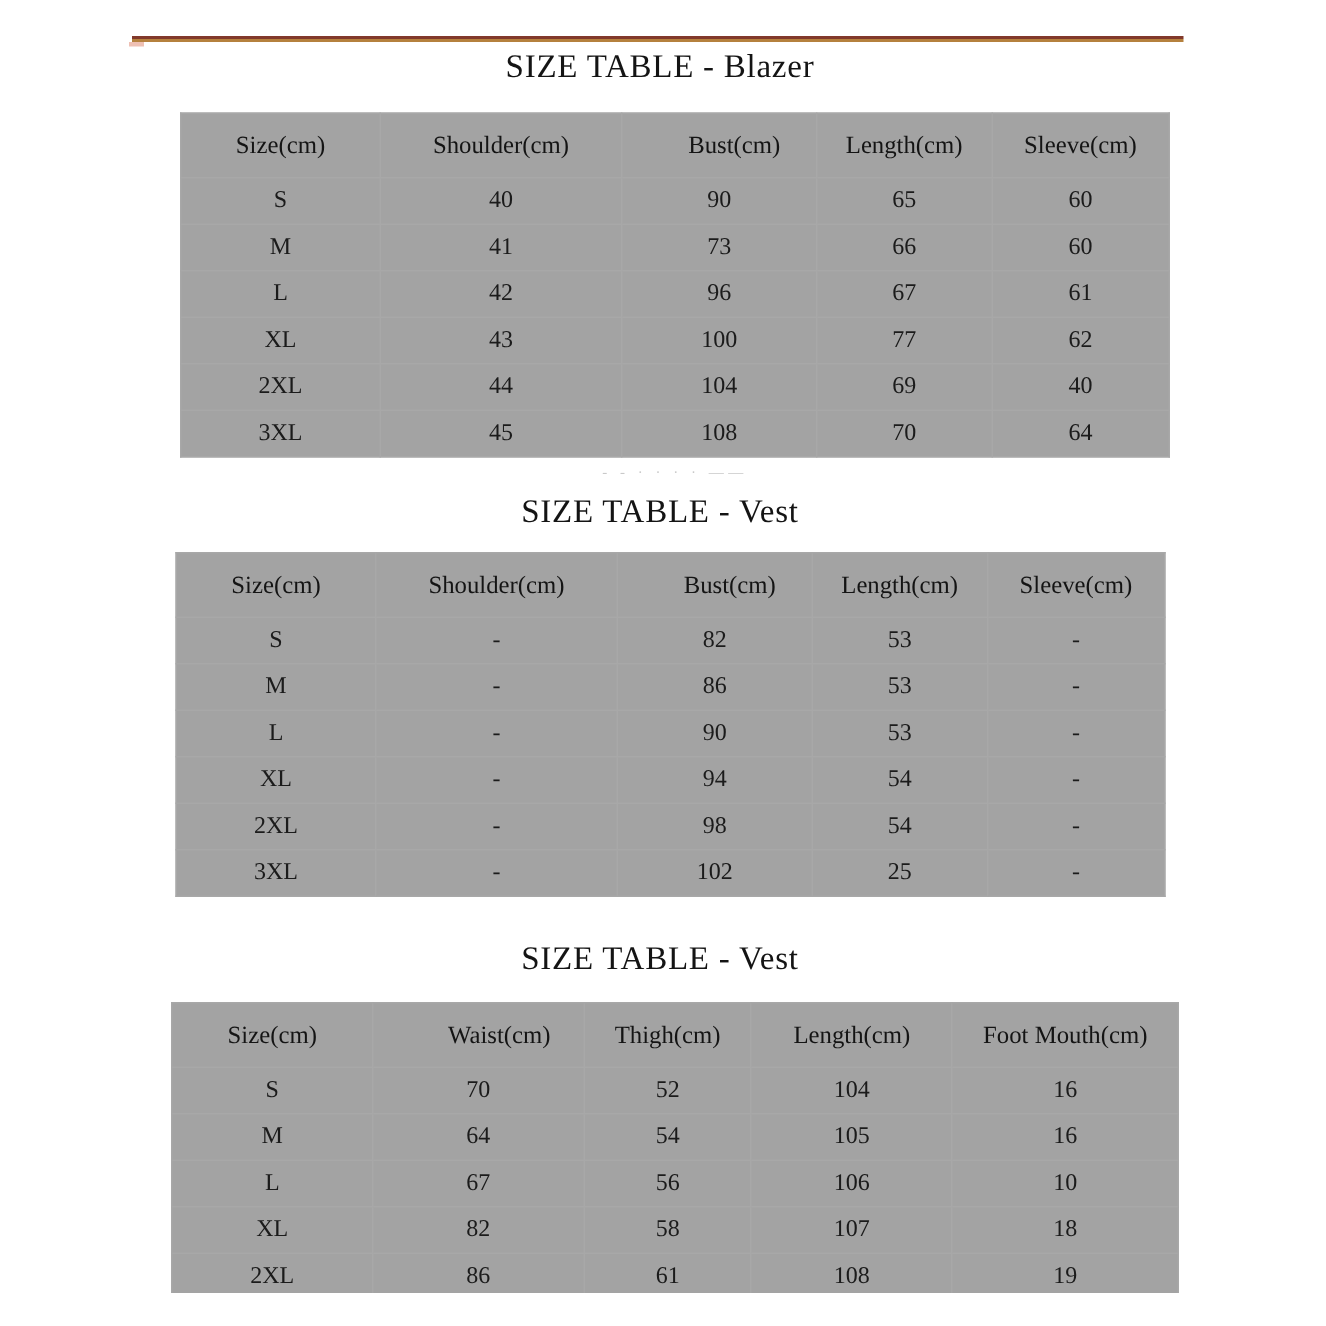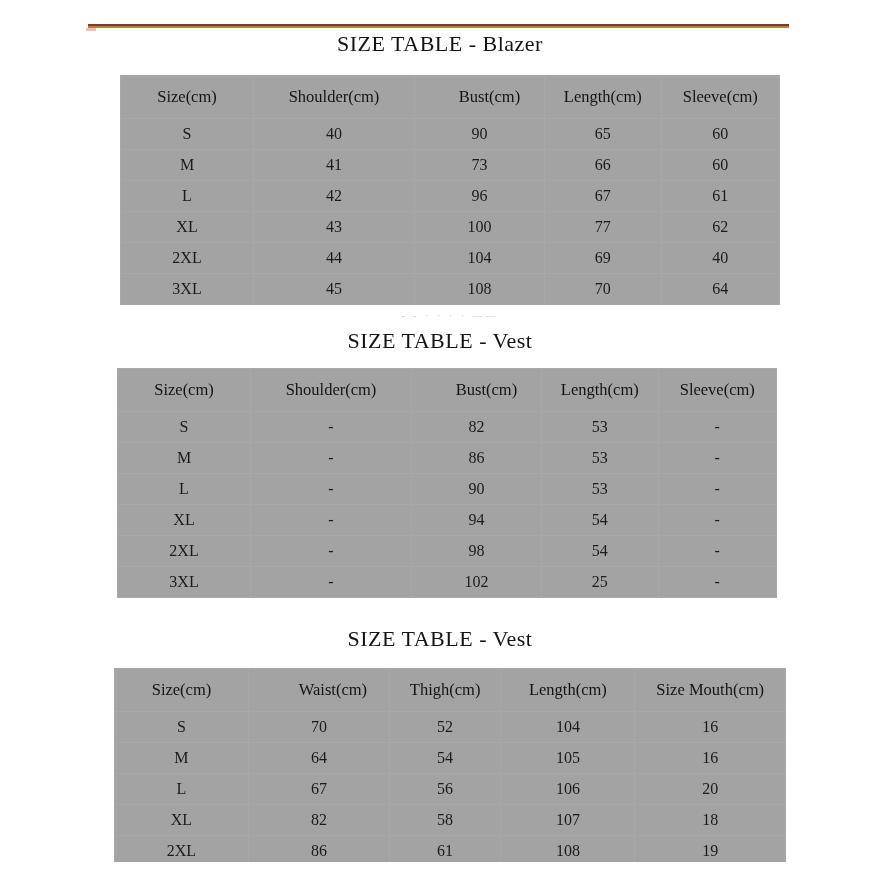--- a/index.html
+++ b/index.html
@@ -192,21 +192,21 @@
 
 <div class="section-title title-pants">SIZE TABLE - Vest</div>
 <div class="tbl-wrap wrap-pants">
   <table class="tbl-pants">
       <thead>
         <tr>
           <th>Size(cm)</th>
           <th>Waist(cm)</th>
           <th>Thigh(cm)</th>
           <th>Length(cm)</th>
-          <th>Size Mouth(cm)</th>
+          <th>Foot Mouth(cm)</th>
         </tr>
       </thead>
       <tbody>
         <tr>
           <td>S</td>
           <td>70</td>
           <td>52</td>
           <td>104</td>
           <td>16</td>
         </tr>
@@ -215,21 +215,21 @@
           <td>64</td>
           <td>54</td>
           <td>105</td>
           <td>16</td>
         </tr>
         <tr>
           <td>L</td>
           <td>67</td>
           <td>56</td>
           <td>106</td>
-          <td>20</td>
+          <td>10</td>
         </tr>
         <tr>
           <td>XL</td>
           <td>82</td>
           <td>58</td>
           <td>107</td>
           <td>18</td>
         </tr>
         <tr>
           <td>2XL</td>

